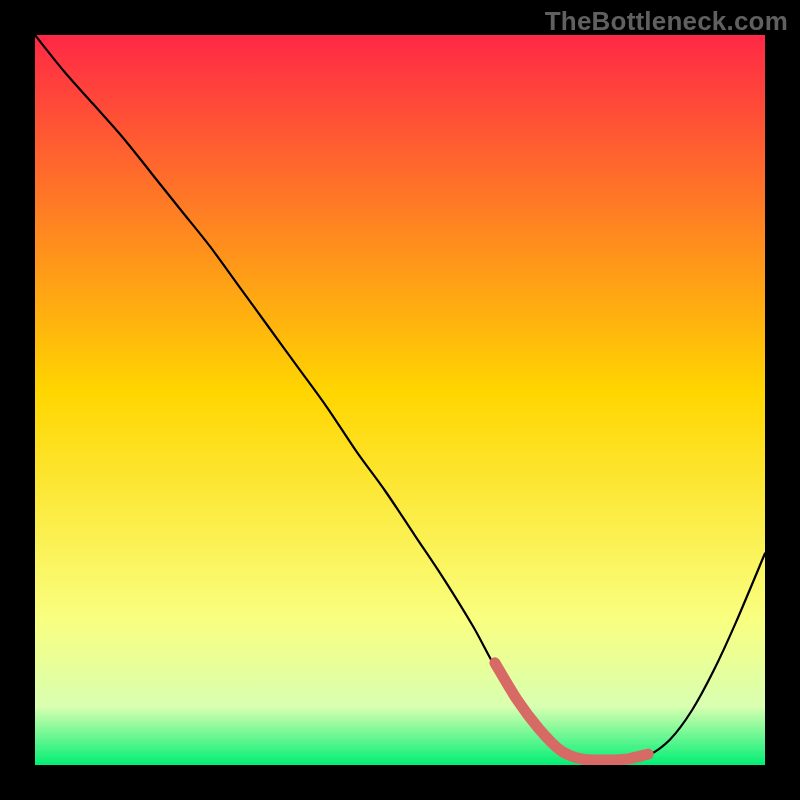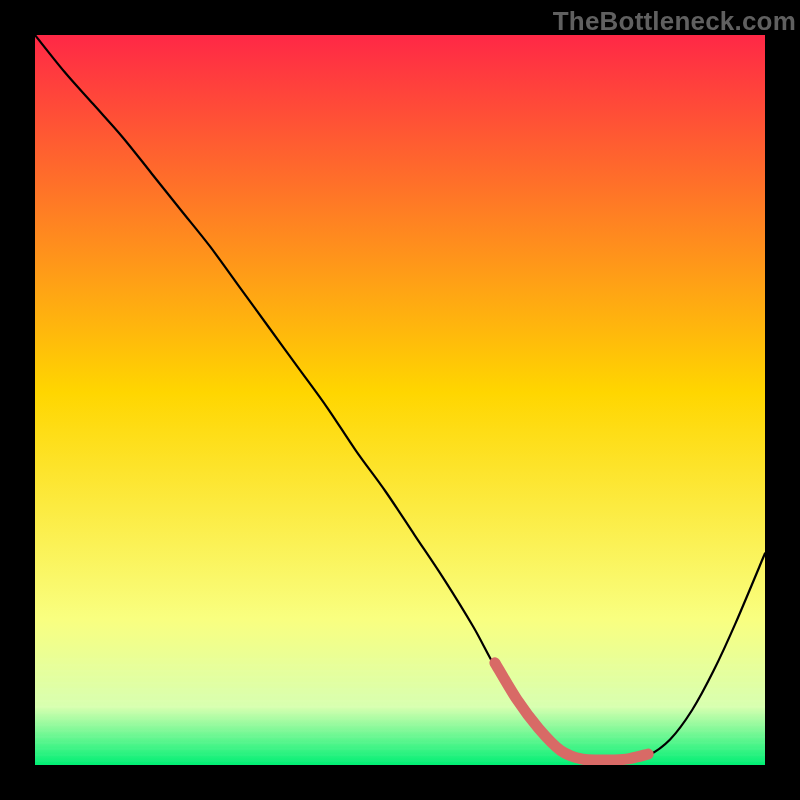--- a/index.html
+++ b/index.html
@@ -1,21 +1,21 @@
 <!DOCTYPE html>
 <html><head>
 <meta charset="utf-8">
 <style>
   * { margin: 0; padding: 0; box-sizing: border-box; }
   html, body { width: 800px; height: 800px; background: #000; overflow: hidden; }
   .root { position: relative; width: 800px; height: 800px; background: #000; }
   .watermark {
     position: absolute;
     top: 6px;
-    right: 4px;
+    right: 12px;
     font-family: Arial, Helvetica, sans-serif;
     font-size: 26px;
     font-weight: 600;
     color: #606060;
     letter-spacing: 0.2px;
     margin-left: 20px;
   }
   .plot {
     position: absolute;
     top: 35px;

